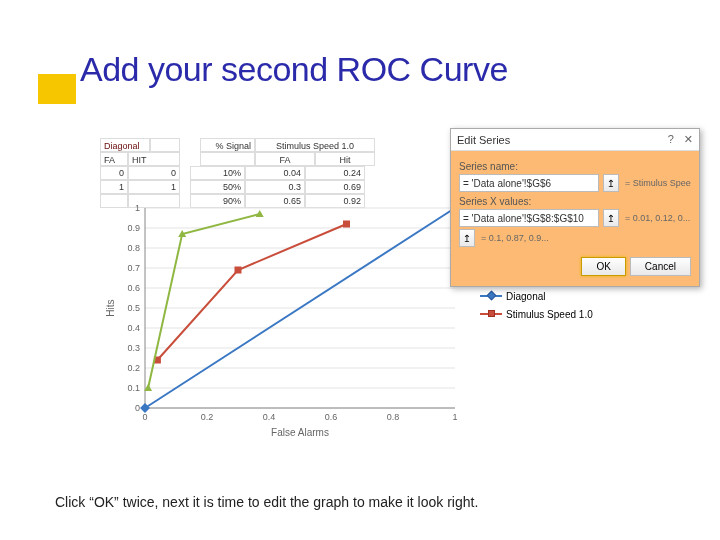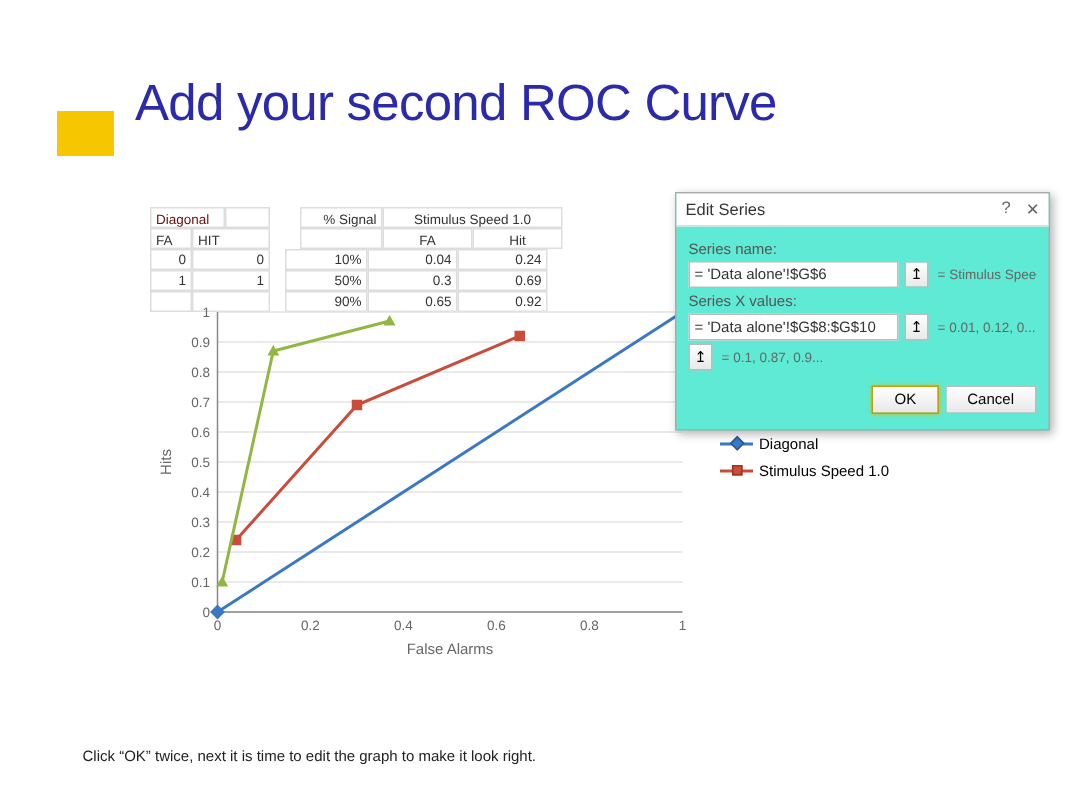--- a/index.html
+++ b/index.html
@@ -1,19 +1,19 @@
 <!DOCTYPE html>
 <html><head>
 <meta charset="utf-8">
 <style>
   * { box-sizing: border-box; margin: 0; padding: 0; }
   html, body { width: 720px; height: 540px; font-family: "Segoe UI", Tahoma, sans-serif; background: #fff; }
   .slide { position: relative; width: 720px; height: 540px; padding: 30px 40px 20px 40px; }
   .accent-box { position: absolute; left: 38px; top: 74px; width: 38px; height: 30px; background: #f6c600; }
-  .title { position: relative; color: #2a2aaa; font-family: Verdana, sans-serif; font-size: 34px; font-weight: 400; margin-left: 50px; margin-top: 20px; letter-spacing: -0.5px; }
+  .title { position: relative; color: #2a2aaa; font-family: Verdana, sans-serif; font-size: 34px; font-weight: 400; margin-left: 40px; margin-top: 20px; letter-spacing: -0.5px; }
   .content-area { position: absolute; left: 100px; top: 138px; width: 560px; height: 320px; }
 
   
   .data-strip { position: absolute; left: 0; top: 0; width: 560px; height: 50px; font-size: 9px; color: #333; }
   .ds-cell { border: 1px solid #ddd; padding: 1px 3px; height: 14px; line-height: 12px; }
   .diag-h1 { width: 50px; color: #6a0d0d; background: #fff; }
   .hit-h  { width: 30px; }
   .sig-h  { width: 55px; text-align: right; margin-left: 10px; }
   .grp-h  { width: 120px; }
   .sub-h  { width: 40px; text-align: center; }
@@ -27,34 +27,34 @@
   .tick-label { font-size: 9px; fill: #666; }
   .legend { position: absolute; left: 380px; top: 150px; width: 130px; font-size: 10px; }
   .legend-item { display: flex; align-items: center; height: 16px; margin-bottom: 2px; }
   .lg-line { width: 22px; height: 2px; margin-right: 4px; position: relative; }
   .lg-mark { position: absolute; left: 8px; top: -3px; width: 7px; height: 7px; }
   .m-dia { transform: rotate(45deg); background: #3b78c4; border: 1px solid #2a5a99; }
   .m-sq  { background: #c84d3a; border: 1px solid #a03020; }
   .m-tri { width: 0; height: 0; border-left: 4px solid transparent; border-right: 4px solid transparent; border-bottom: 7px solid #8fb742; background: none; }
 
   
-  .dialog { position: absolute; right: -40px; top: -10px; width: 250px; background: #5eead4; border: 1px solid #aaa; box-shadow: 2px 2px 6px rgba(0,0,0,0.3); font-size: 10px; }
+  .dialog { position: absolute; right: -40px; top: -10px; width: 250px; background: #fdba74; border: 1px solid #aaa; box-shadow: 2px 2px 6px rgba(0,0,0,0.3); font-size: 10px; }
   .dlg-title { display: flex; justify-content: space-between; align-items: center; padding: 4px 6px; background: #fff; border-bottom: 1px solid #ddd; font-size: 11px; color: #333; }
   .dlg-title-right { display:flex; gap:10px; color:#666; }
   .dlg-body { padding: 6px 8px 10px; }
   .dlg-label { color: #555; font-size: 10px; margin: 4px 0 2px; display: block; }
   .dlg-row { display: flex; align-items: center; gap: 4px; margin-bottom: 2px; }
   .dlg-input { flex: 0 0 115px; border: 1px solid #bbb; height: 18px; padding: 1px 3px; font-size: 10px; color: #333; font-family: inherit; }
   .dlg-arrow { width: 16px; height: 18px; border: 1px solid #bbb; background: linear-gradient(#fefefe,#e9e9e9); display: inline-flex; align-items: center; justify-content: center; cursor: pointer; }
   .dlg-preview { flex: 1; color: #666; font-size: 9px; padding-left: 2px; overflow: hidden; white-space: nowrap; }
   .dlg-btns { display: flex; justify-content: flex-end; gap: 4px; padding-top: 8px; }
   .dlg-btn { border: 1px solid #bbb; padding: 3px 14px; font-size: 10px; background: linear-gradient(#fefefe,#e9e9e9); cursor: pointer; }
   .dlg-btn.ok { border-color: #c89b00; box-shadow: 0 0 3px #e6b800; }
 
-  .footer-text { position: absolute; left: 55px; bottom: 30px; font-family: Verdana, sans-serif; font-size: 10px; color: #222; }
+  .footer-text { position: absolute; left: 55px; bottom: 30px; font-family: Verdana, sans-serif; font-size: 14px; color: #222; }
 </style>
 </head>
 <body>
 
 <div class="slide">
   <div class="accent-box"></div>
   <h1 class="title">Add your second ROC Curve</h1>
 
   <div class="content-area">
 

